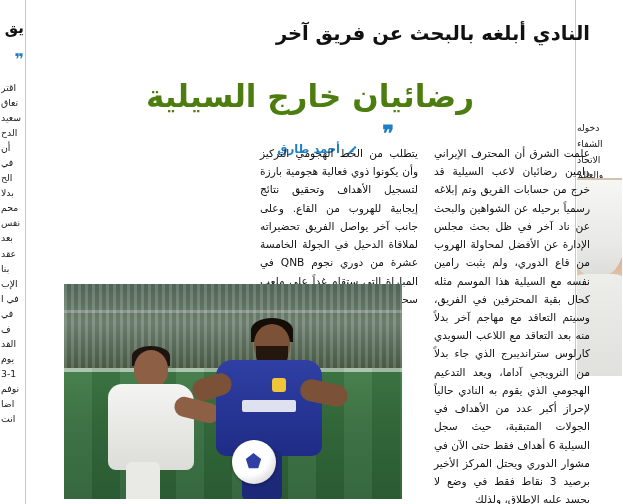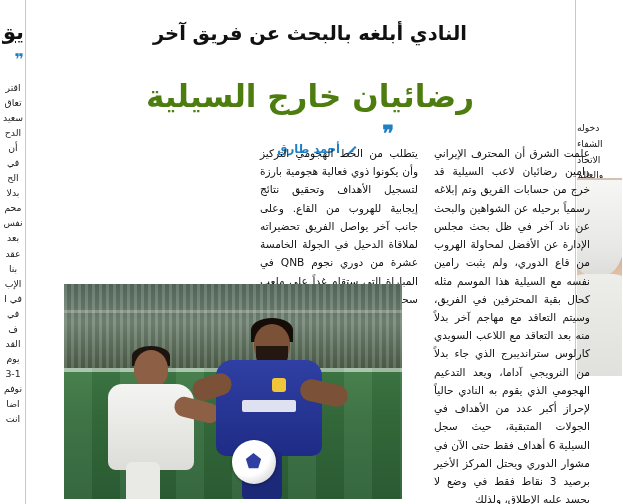--- a/index.html
+++ b/index.html
@@ -38,45 +38,45 @@
     width: 1px;
     height: 504px;
     background: #c9c9c9;
   }
   .gutter-left .headline-frag {
     position: absolute;
     top: 18px;
     right: 2px;
     width: 22px;
     color: #111;
-    font-size: 21px;
+    font-size: 15px;
     font-weight: bold;
     line-height: 1.35;
-    text-align: left;
+    text-align: right;
     overflow: hidden;
     white-space: nowrap;
     text-decoration: underline;
   }
   .gutter-left .quote-frag {
     position: absolute;
     top: 50px;
     right: 2px;
     color: #1f7fc4;
     font-size: 16px;
     font-weight: bold;
   }
   .gutter-left .body-frag {
     position: absolute;
     top: 80px;
     right: 1px;
     width: 24px;
     font-size: 9.3px;
     line-height: 1.62;
     color: #1a1a1a;
-    text-align: center;
+    text-align: left;
     overflow: hidden;
   }
 
   
   .gutter-right {
     position: absolute;
     right: 0;
     top: 0;
     width: 48px;
     height: 380px;
@@ -147,21 +147,20 @@
     top: 0;
     width: 560px;
     height: 504px;
   }
 
   .kicker {
     position: absolute;
     top: 22px;
     right: 0;
     width: 100%;
-    text-align: center;
     font-size: 19.5px;
     font-weight: bold;
     color: #111111;
     letter-spacing: 0;
     line-height: 1.2;
   }
 
   .headline {
     position: absolute;
     top: 56px;

